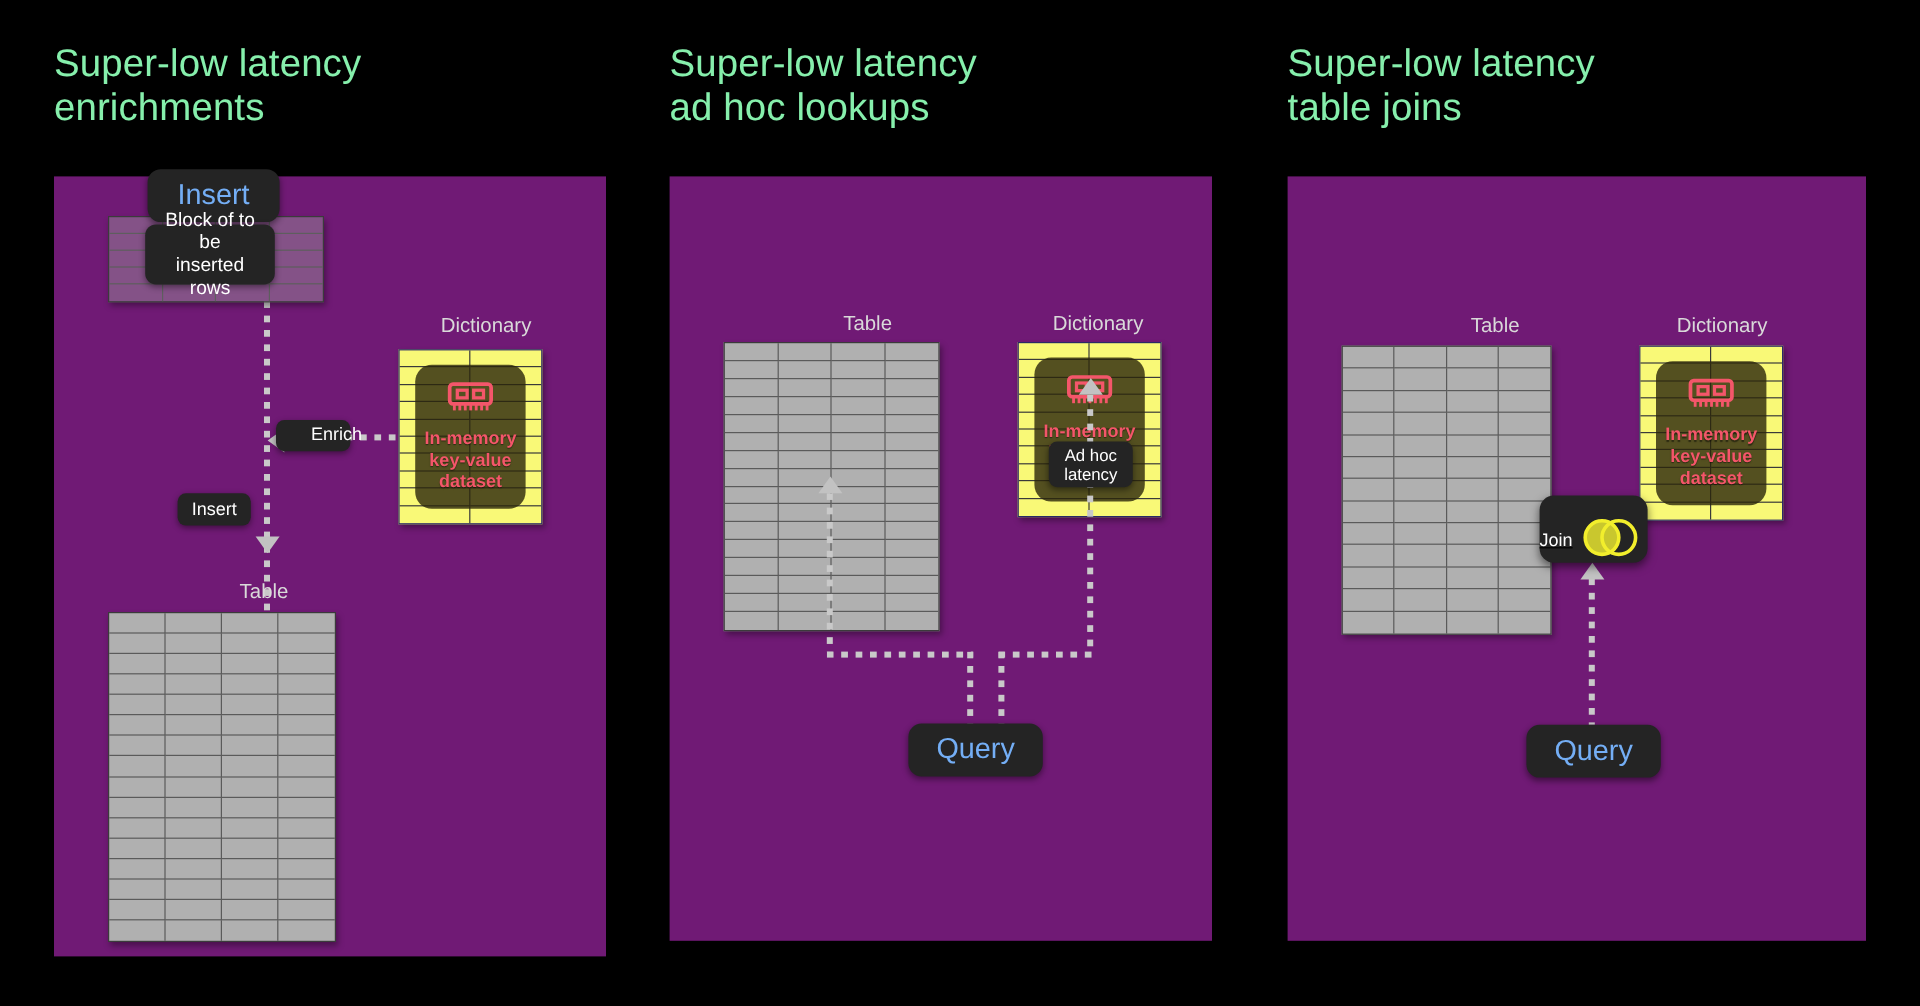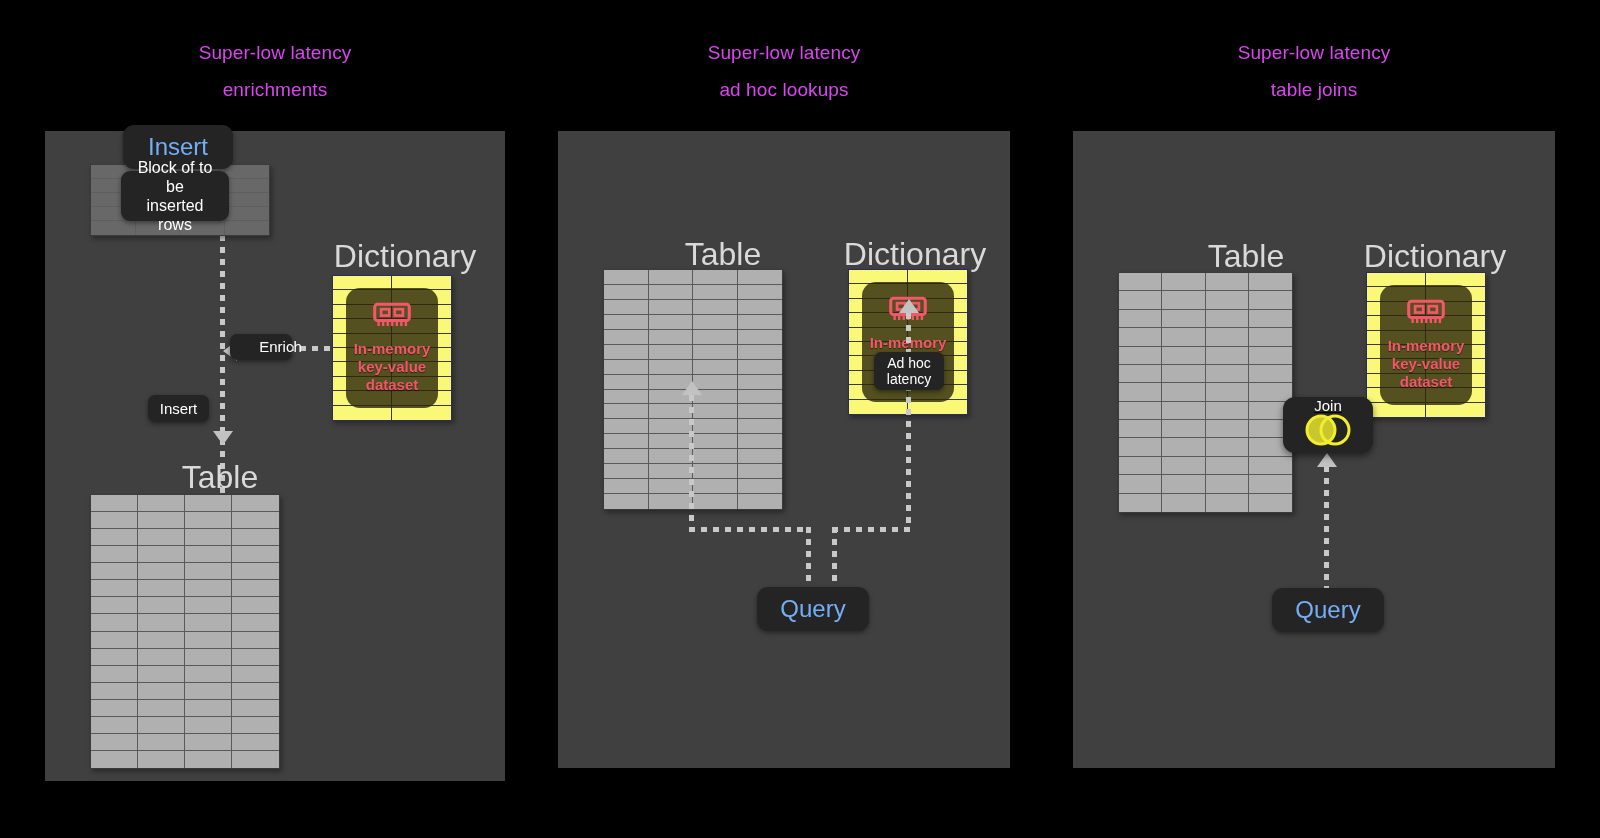--- a/index.html
+++ b/index.html
@@ -7,40 +7,40 @@
     width: 1600px; height: 838px;
     background: #000000;
     font-family: "Liberation Sans", sans-serif;
     overflow: hidden;
   }
   .stage { position: relative; width: 1600px; height: 838px; background:#000; }
 
   
   .panel-title {
     position: absolute;
-    text-align: center;
-    color: #d946ef;
-    font-size: 19px;
+    color: #86efac;
+    font-size: 32px;
     line-height: 37px;
     letter-spacing: 0.1px;
     white-space: pre-line;
     font-weight: 400;
   }
 
   
   .panel {
     position: absolute;
-    background: #404040;
+    background: #701a75;
+    margin-top: 16px;
   }
 
   
   .cap {
     position: absolute;
     color: #d9d9d9;
-    font-size: 32px;
+    font-size: 17px;
     line-height: 30px;
     text-align: center;
     white-space: nowrap;
   }
 
   
   .grid {
     position: absolute;
     border: 1px solid #3b3b3b;
     box-shadow: 2px 3px 5px rgba(0,0,0,.35);
@@ -103,24 +103,24 @@
   .chip.mid { font-size: 16px; line-height: 19px; }
   .chip.sm  { font-size: 14px; line-height: 16px; border-radius: 7px; padding: 3px 6px; }
 
   
   .join-chip {
     position: absolute;
     background: #242424;
     border-radius: 12px;
     box-shadow: 0 3px 7px rgba(0,0,0,.5);
     display: flex;
-    flex-direction: column;
+    flex-direction: row;
     align-items: center;
     justify-content: flex-start;
-    padding-top: 0;
+    padding-top: 19px;
     text-decoration: underline;
   }
   .join-chip .join-label {
     color: #ffffff;
     font-size: 15px;
     line-height: 17px;
   }
 
   
   .dot-v {

